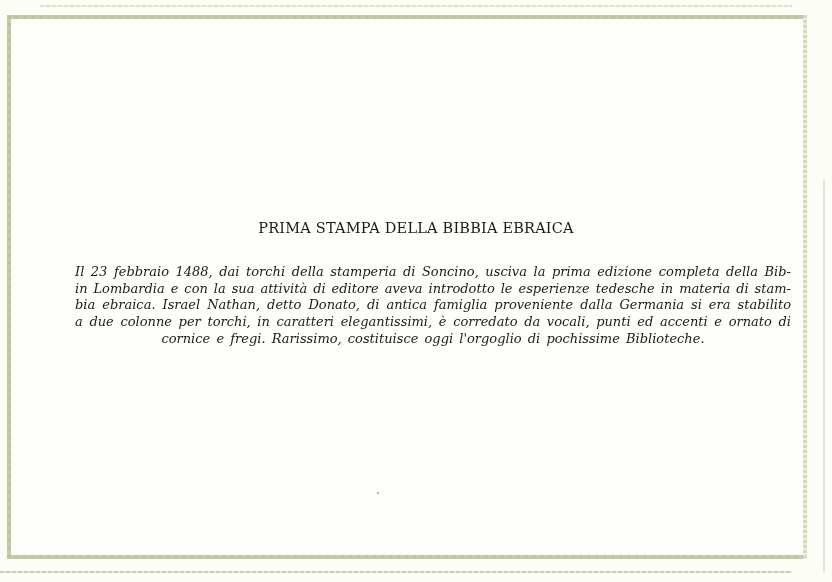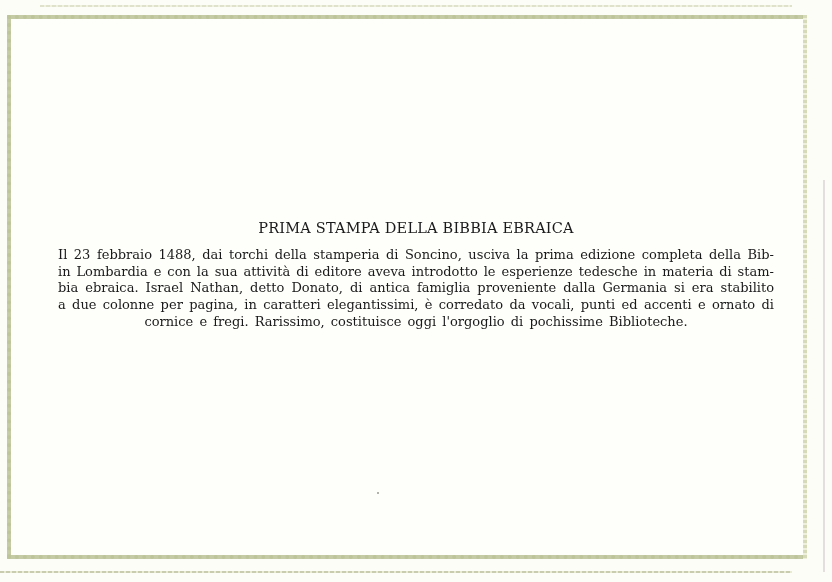--- a/index.html
+++ b/index.html
@@ -76,22 +76,23 @@
     }
     .body-text {
       position: absolute;
       left: 58px;
       top: 247px;
       width: 716px;
       font-size: 13px;
       line-height: 16.7px;
       text-align: justify;
       text-align-last: center;
-      margin: 0;
+      margin: 17px;
       hyphens: manual;
+      font-style: italic;
     }
     .body-line {
       display: block;
       white-space: nowrap;
       text-align: justify;
       text-align-last: justify;
       width: 716px;
       overflow: visible;
     }
     .body-line.last {
@@ -117,17 +118,17 @@
 
 <div class="frame"></div>
 <div class="frame-right-accent"></div>
 
 <h1 class="title">PRIMA STAMPA DELLA BIBBIA EBRAICA</h1>
 
 <div class="body-text">
   <span class="body-line" style="white-space: normal; height: 16.7px; overflow: hidden;">Il 23 febbraio 1488, dai torchi della stamperia di Soncino, usciva la prima edizione completa della Bib-</span>
   <span class="body-line" style="white-space: normal; height: 16.7px; overflow: hidden;">in Lombardia e con la sua attività di editore aveva introdotto le esperienze tedesche in materia di stam-</span>
   <span class="body-line" style="white-space: normal; height: 16.7px; overflow: hidden;">bia ebraica. Israel Nathan, detto Donato, di antica famiglia proveniente dalla Germania si era stabilito</span>
-  <span class="body-line" style="white-space: normal; height: 16.7px; overflow: hidden;">a due colonne per pagina, in caratteri elegantissimi, è corredato da vocali, punti ed accenti e ornato di</span>
+  <span class="body-line" style="white-space: normal; height: 16.7px; overflow: hidden;">a due colonne per torchi, in caratteri elegantissimi, è corredato da vocali, punti ed accenti e ornato di</span>
   <span class="body-line last">cornice e fregi. Rarissimo, costituisce oggi l'orgoglio di pochissime Biblioteche.</span>
 </div>
 
 <div class="speck"></div>
 
 </body></html>

